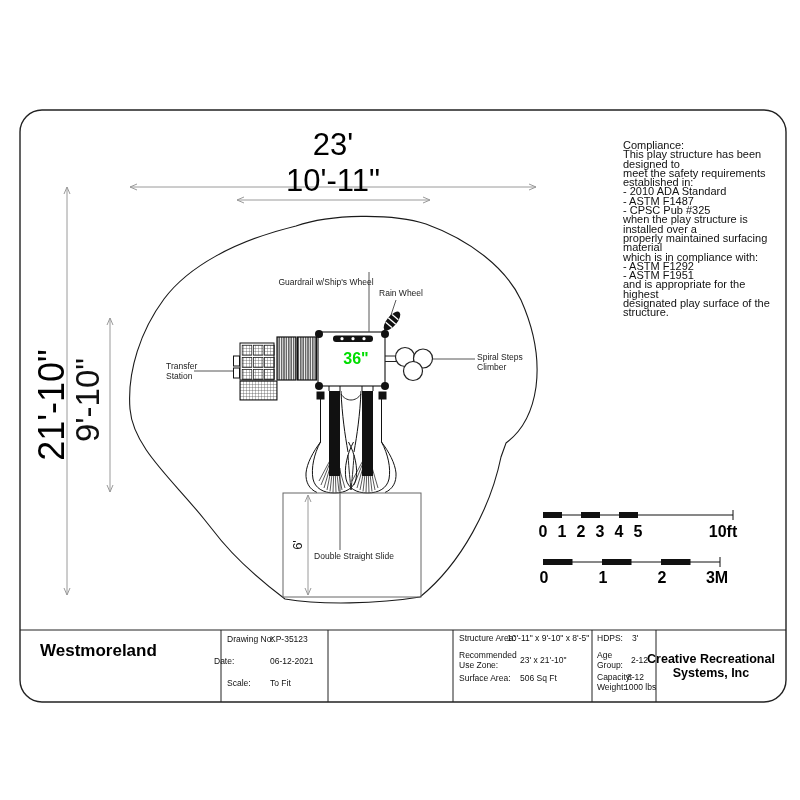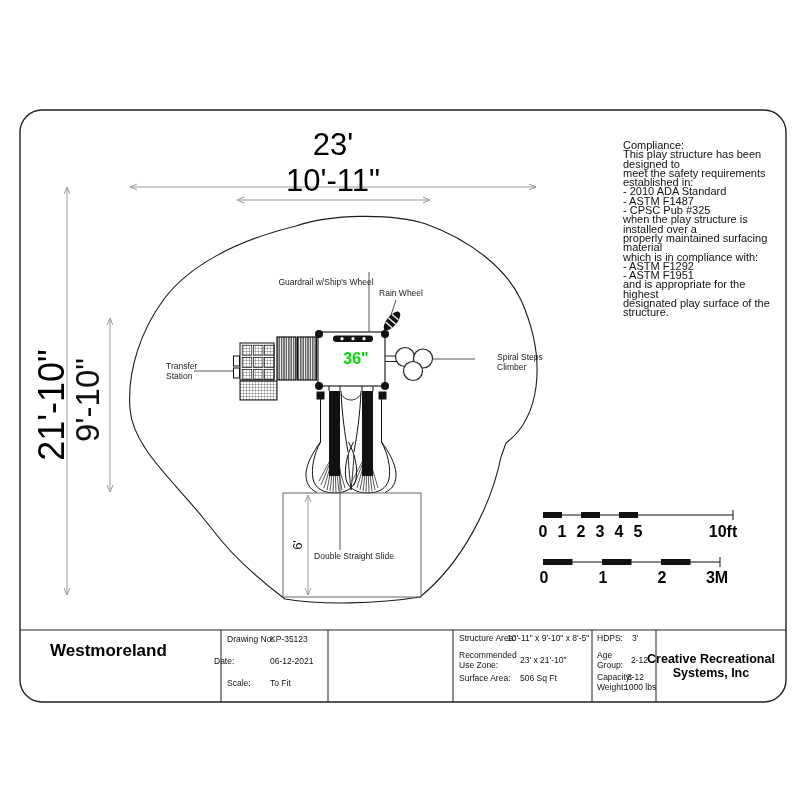--- a/index.html
+++ b/index.html
@@ -188,21 +188,21 @@
   <div class="rot" style="left:88px;top:400px;font-size:33px;">9'-10"</div>
   <div class="rot" style="left:297px;top:545px;font-size:13px;">6'</div>
   <div class="ctr deck" style="left:356px;top:359px;color:#00dd00;">36"</div>
 
   <div class="ctr lbl" style="left:326px;top:266px;margin-top:16px;">Guardrail w/Ship's Wheel</div>
   <div class="ctr lbl" style="left:401px;top:293px;">Rain Wheel</div>
   <div class="abs lbl" style="left:166px;top:362px;line-height:9.5px;">
     <div>Transfer</div>
     <div>Station</div>
   </div>
-  <div class="abs lbl" style="left:477px;top:353px;line-height:9.5px;margin-left:20px;">
+  <div class="abs lbl" style="left:477px;top:353px;line-height:9.5px;">
     <div>Spiral Steps</div>
     <div>Climber</div>
   </div>
   <div class="ctr lbl" style="left:354px;top:556px;text-align:right;">Double Straight Slide</div>
 
   <div class="comp">
     <div>Compliance:</div>
     <div>This play structure has been designed to</div>
     <div>meet the safety requirements established in:</div>
     <div>- 2010 ADA Standard</div>
@@ -226,21 +226,21 @@
     <span class="ctr scalenum" style="left:638px;top:532px;">5</span>
     <span class="ctr scalenum" style="left:723px;top:532px;">10ft</span>
   </div>
   <div>
     <span class="ctr scalenum" style="left:544px;top:578px;">0</span>
     <span class="ctr scalenum" style="left:603px;top:578px;">1</span>
     <span class="ctr scalenum" style="left:662px;top:578px;">2</span>
     <span class="ctr scalenum" style="left:717px;top:578px;">3M</span>
   </div>
 
-  <div class="abs project" style="left:50px;top:641px;text-align:right;">Westmoreland</div>
+  <div class="abs project" style="left:40px;top:641px;text-align:right;">Westmoreland</div>
 
   <span class="abs tb-lbl" style="left:227px;top:634px;">Drawing No:</span>
   <span class="abs tb-val" style="left:270px;top:634px;">KP-35123</span>
   <span class="abs tb-lbl" style="left:214px;top:656px;">Date:</span>
   <span class="abs tb-val" style="left:270px;top:656px;">06-12-2021</span>
   <span class="abs tb-lbl" style="left:227px;top:678px;">Scale:</span>
   <span class="abs tb-val" style="left:270px;top:678px;">To Fit</span>
 
   <span class="abs tb-lbl" style="left:459px;top:633px;">Structure Area:</span>
   <span class="abs tb-val" style="left:507px;top:633px;">10'-11" x 9'-10" x 8'-5"</span>

